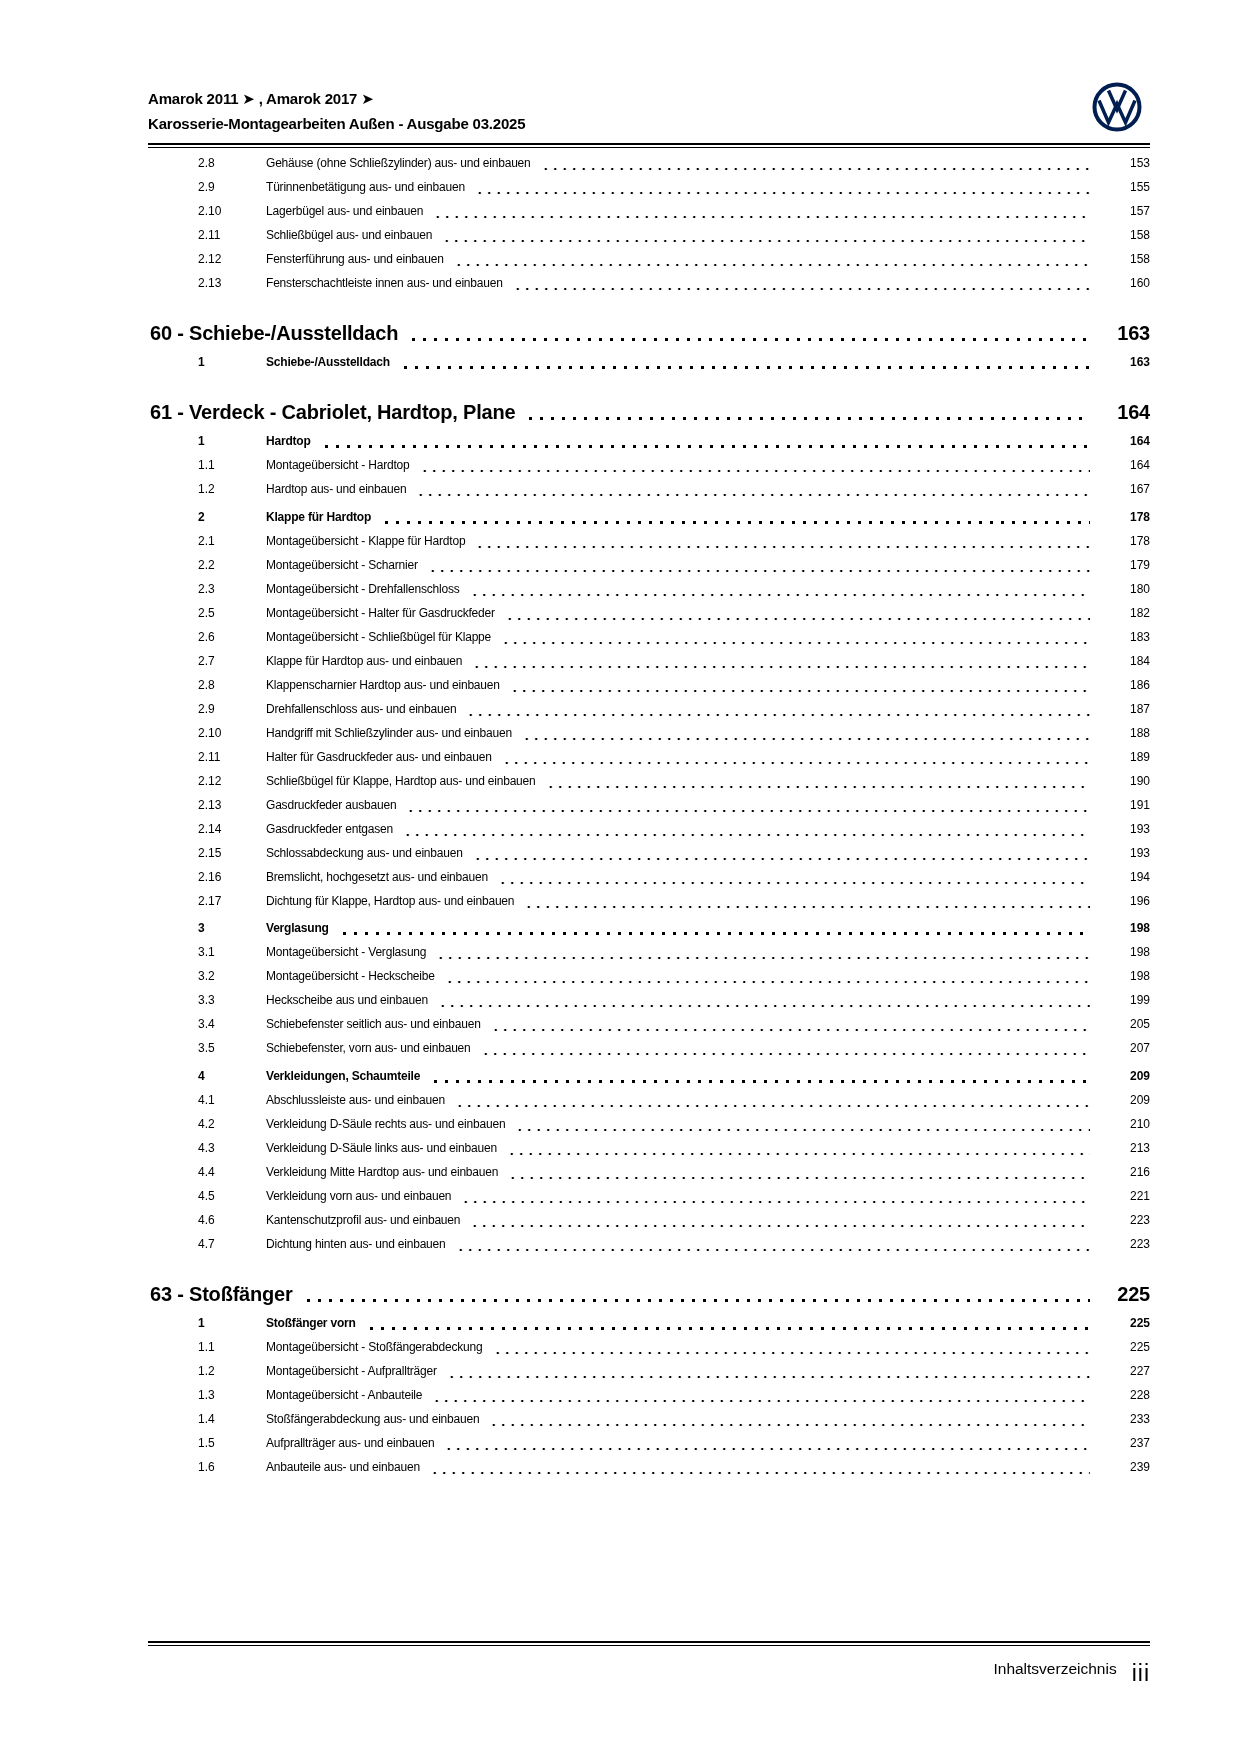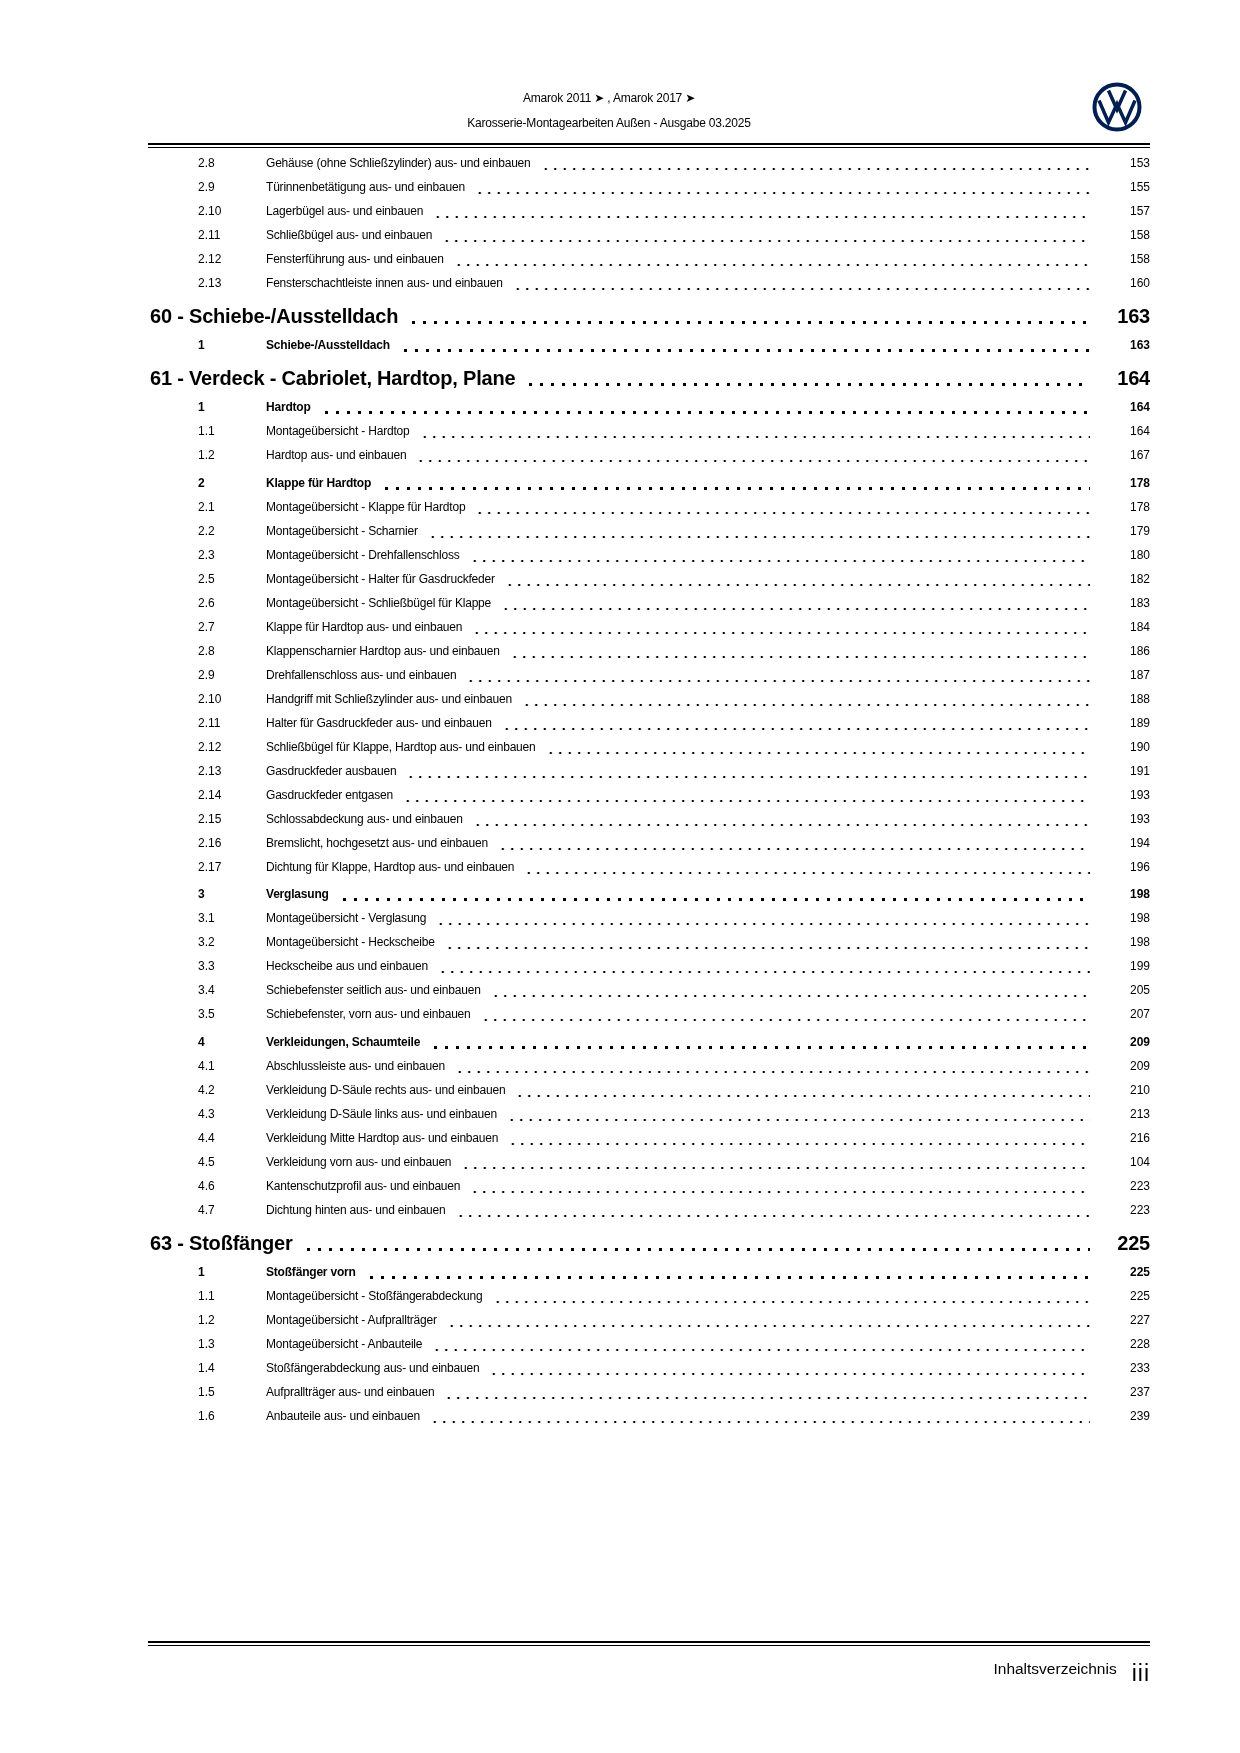--- a/index.html
+++ b/index.html
@@ -6,30 +6,30 @@
   .page {
     position:relative; width:1240px; height:1753px; margin:0 auto;
     background:#ffffff; color:#000;
     font-family:"Liberation Sans","DejaVu Sans",sans-serif;
     overflow:hidden;
   }
   .content { position:absolute; left:148px; width:1002px; top:0; }
 
   
   .header { position:relative; padding-top:86px; }
-  .header-text { text-align:center; padding-right:80px; font-size:12px; line-height:25px; letter-spacing:-0.2px; }
+  .header-text { text-align:left; padding-right:80px; font-size:15px; line-height:25px; letter-spacing:-0.2px;font-weight:bold; }
   .vw-logo { position:absolute; right:8px; top:82px; width:50px; height:50px; color:#001e50; }
   .rule { margin-top:7px; height:2px; border-top:2.2px solid #000; border-bottom:1.4px solid #000; }
 
   
   .toc { padding-top:3px; }
   .toc-row, .toc-chapter { display:flex; align-items:baseline; }
   .toc-row { padding-left:50px; font-size:12px; line-height:24px; }
   .toc-row.bold { font-weight:bold; margin-top:3.5px; }
-  .toc-chapter { padding-left:2px; font-size:20px; font-weight:bold; line-height:25px; margin-top:9px; margin-bottom:4px; letter-spacing:-0.2px; }
+  .toc-chapter { padding-left:2px; font-size:20px; font-weight:bold; line-height:25px; margin-top:26px; margin-bottom:4px; letter-spacing:-0.2px; }
   .num   { flex:0 0 68px; }
   .title { flex:0 0 auto; white-space:nowrap; letter-spacing:-0.2px; }
   .ch-label { flex:0 0 auto; white-space:nowrap; }
   .leader {
     flex:1 1 auto; align-self:flex-end; height:4px;
     margin:0 8px 4px 10px;
     background-image:radial-gradient(circle, #000 1.15px, transparent 1.55px);
     background-size:9.5px 4px; background-repeat:repeat-x; background-position:left center;
   }
   .toc-row.bold .leader, .toc-chapter .leader {
@@ -302,21 +302,21 @@
         <div class="toc-row">
           <span class="num">4.4</span>
           <span class="title">Verkleidung Mitte Hardtop aus- und einbauen</span>
           <span class="leader"></span>
           <span class="page-num">216</span>
         </div>
         <div class="toc-row">
           <span class="num">4.5</span>
           <span class="title">Verkleidung vorn aus- und einbauen</span>
           <span class="leader"></span>
-          <span class="page-num">104</span>
+          <span class="page-num">221</span>
         </div>
         <div class="toc-row">
           <span class="num">4.6</span>
           <span class="title">Kantenschutzprofil aus- und einbauen</span>
           <span class="leader"></span>
           <span class="page-num">223</span>
         </div>
         <div class="toc-row">
           <span class="num">4.7</span>
           <span class="title">Dichtung hinten aus- und einbauen</span>

